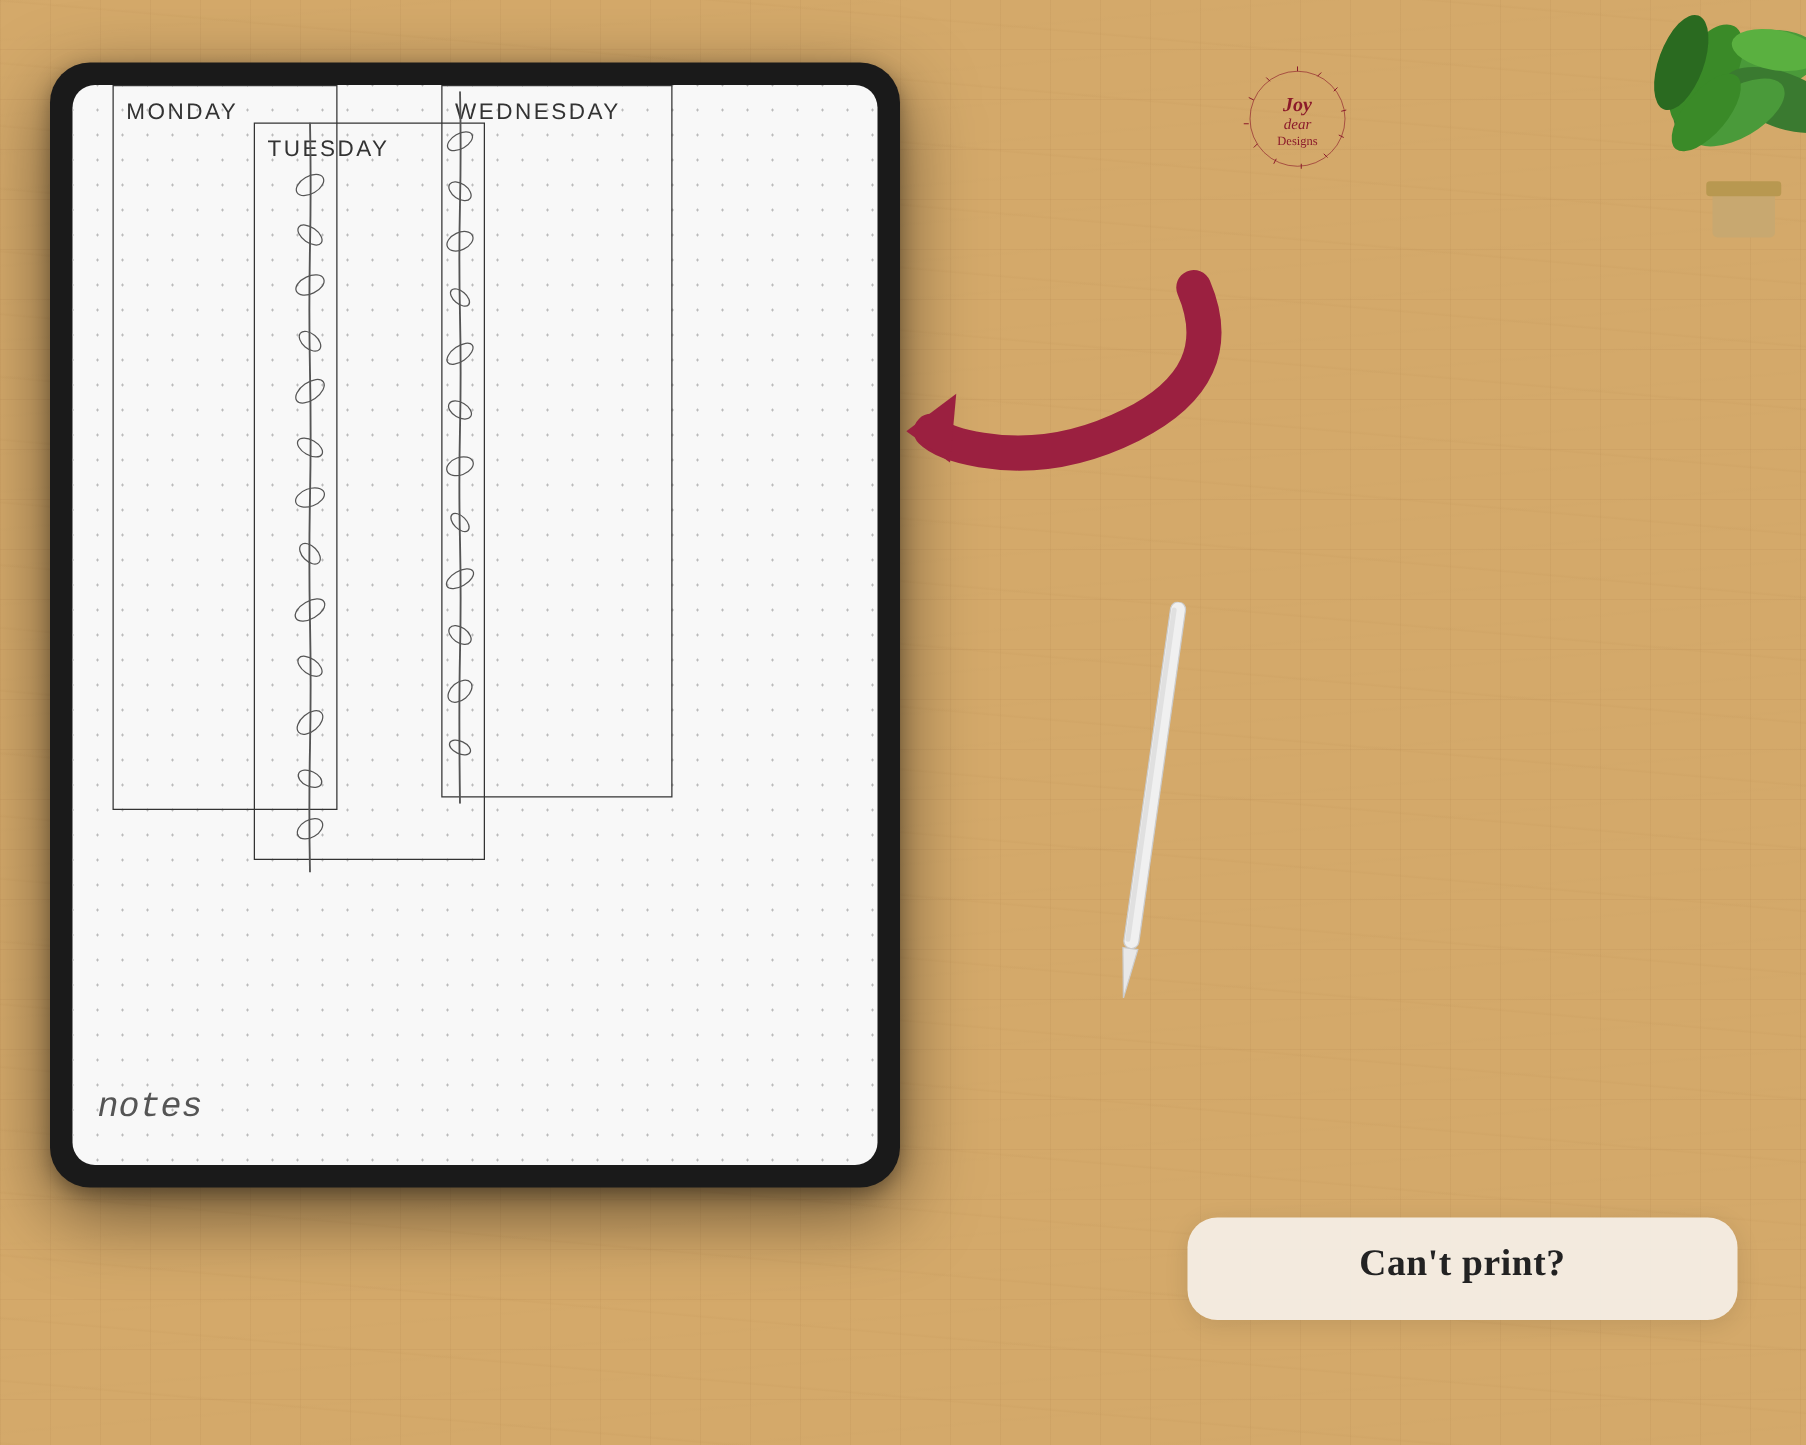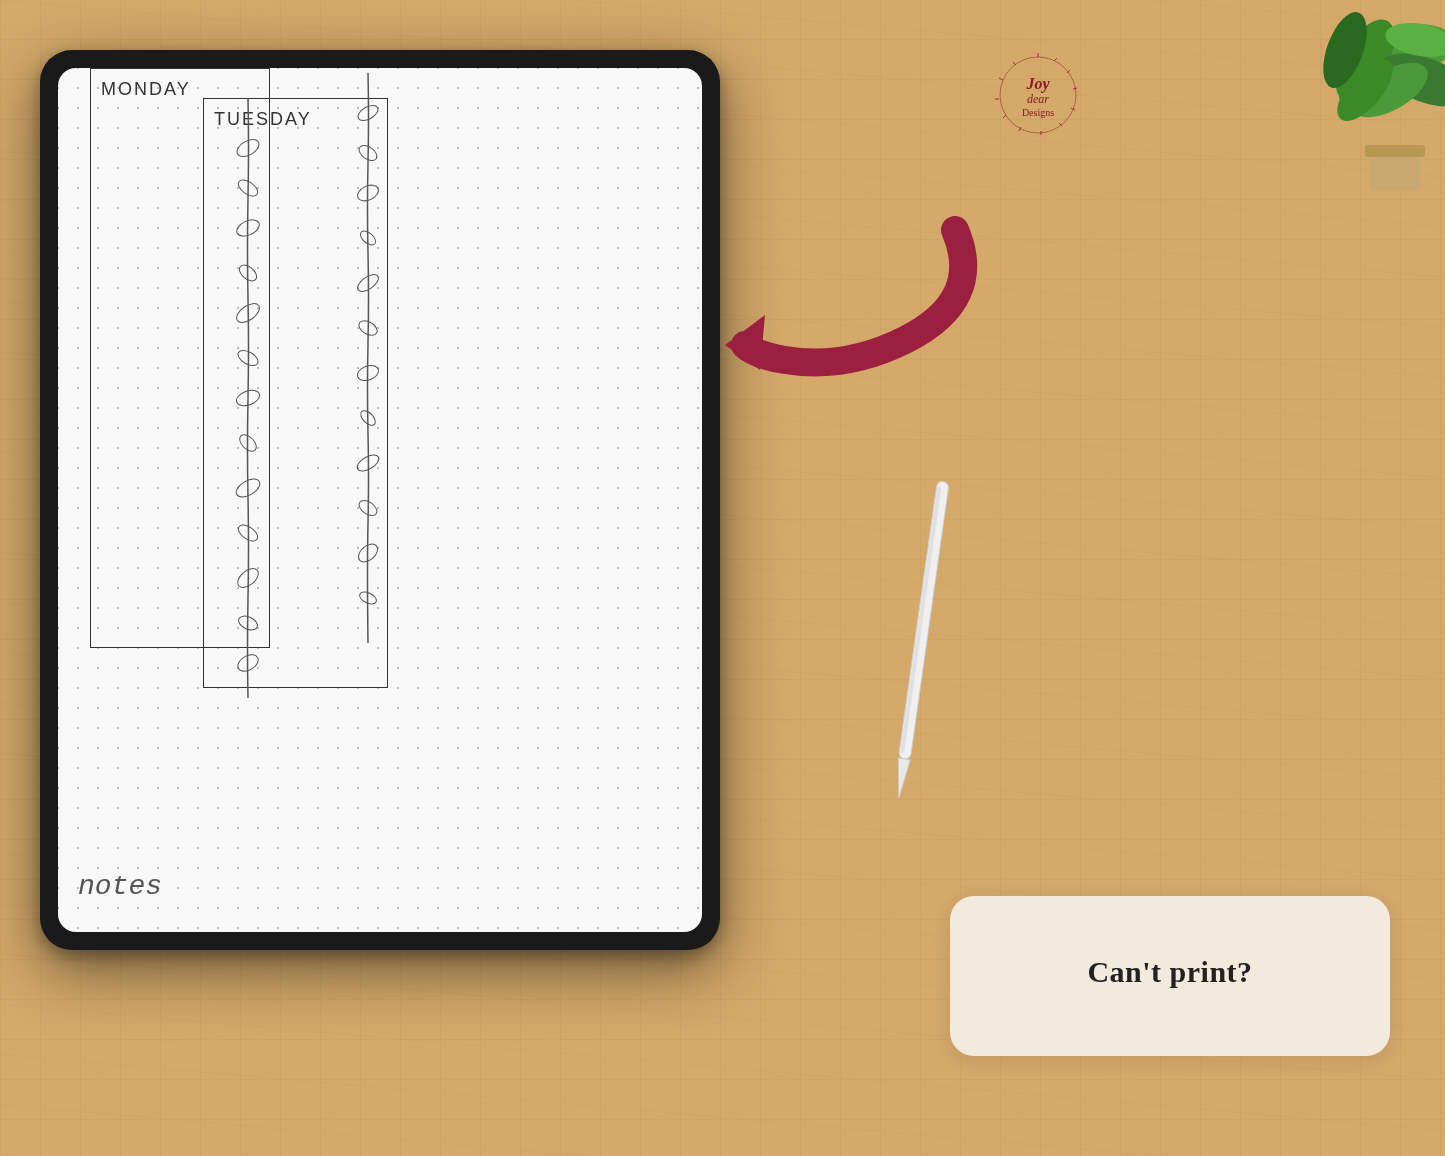--- a/index.html
+++ b/index.html
@@ -141,21 +141,21 @@
     }
 
     
     .text-box {
       position: absolute;
       right: 55px;
       bottom: 100px;
       width: 440px;
       background: rgba(245, 240, 232, 0.92);
       border-radius: 24px;
-      padding: 59px 45px;
+      padding: 20px 45px;
       box-shadow: 0 4px 20px rgba(0,0,0,0.1);
     }
 
     .text-box-line1 {
       font-family: 'Georgia', serif;
       font-size: 30px;
       font-weight: 900;
       color: #222;
       text-align: center;
       margin-bottom: 8px;
@@ -199,20 +199,23 @@
   <div class="tablet-screen">
 
     <div class="day-col col-monday">
       <span class="day-label">MONDAY</span>
     </div>
 
     <div class="day-col col-tuesday">
       <span class="day-label">TUESDAY</span>
     </div>
 
+    <div class="day-col col-wednesday">
+      <span class="day-label">WEDNESDAY</span>
+    </div>
 
     <svg class="vine-left" viewBox="0 0 35 600" xmlns="http://www.w3.org/2000/svg">
       <path d="M17 0 Q18 50 17 100 Q16 150 17 200 Q18 250 17 300 Q16 350 17 400 Q18 450 17 500 Q16 550 17 600" stroke="#555" stroke-width="1.5" fill="none"></path>
 
       <ellipse cx="17" cy="50" rx="12" ry="7" transform="rotate(-30 17 50)" stroke="#555" stroke-width="1" fill="none"></ellipse>
       <ellipse cx="17" cy="90" rx="11" ry="6" transform="rotate(35 17 90)" stroke="#555" stroke-width="1" fill="none"></ellipse>
       <ellipse cx="17" cy="130" rx="12" ry="7" transform="rotate(-25 17 130)" stroke="#555" stroke-width="1" fill="none"></ellipse>
       <ellipse cx="17" cy="175" rx="10" ry="6" transform="rotate(40 17 175)" stroke="#555" stroke-width="1" fill="none"></ellipse>
       <ellipse cx="17" cy="215" rx="13" ry="7" transform="rotate(-35 17 215)" stroke="#555" stroke-width="1" fill="none"></ellipse>
       <ellipse cx="17" cy="260" rx="11" ry="6" transform="rotate(30 17 260)" stroke="#555" stroke-width="1" fill="none"></ellipse>

